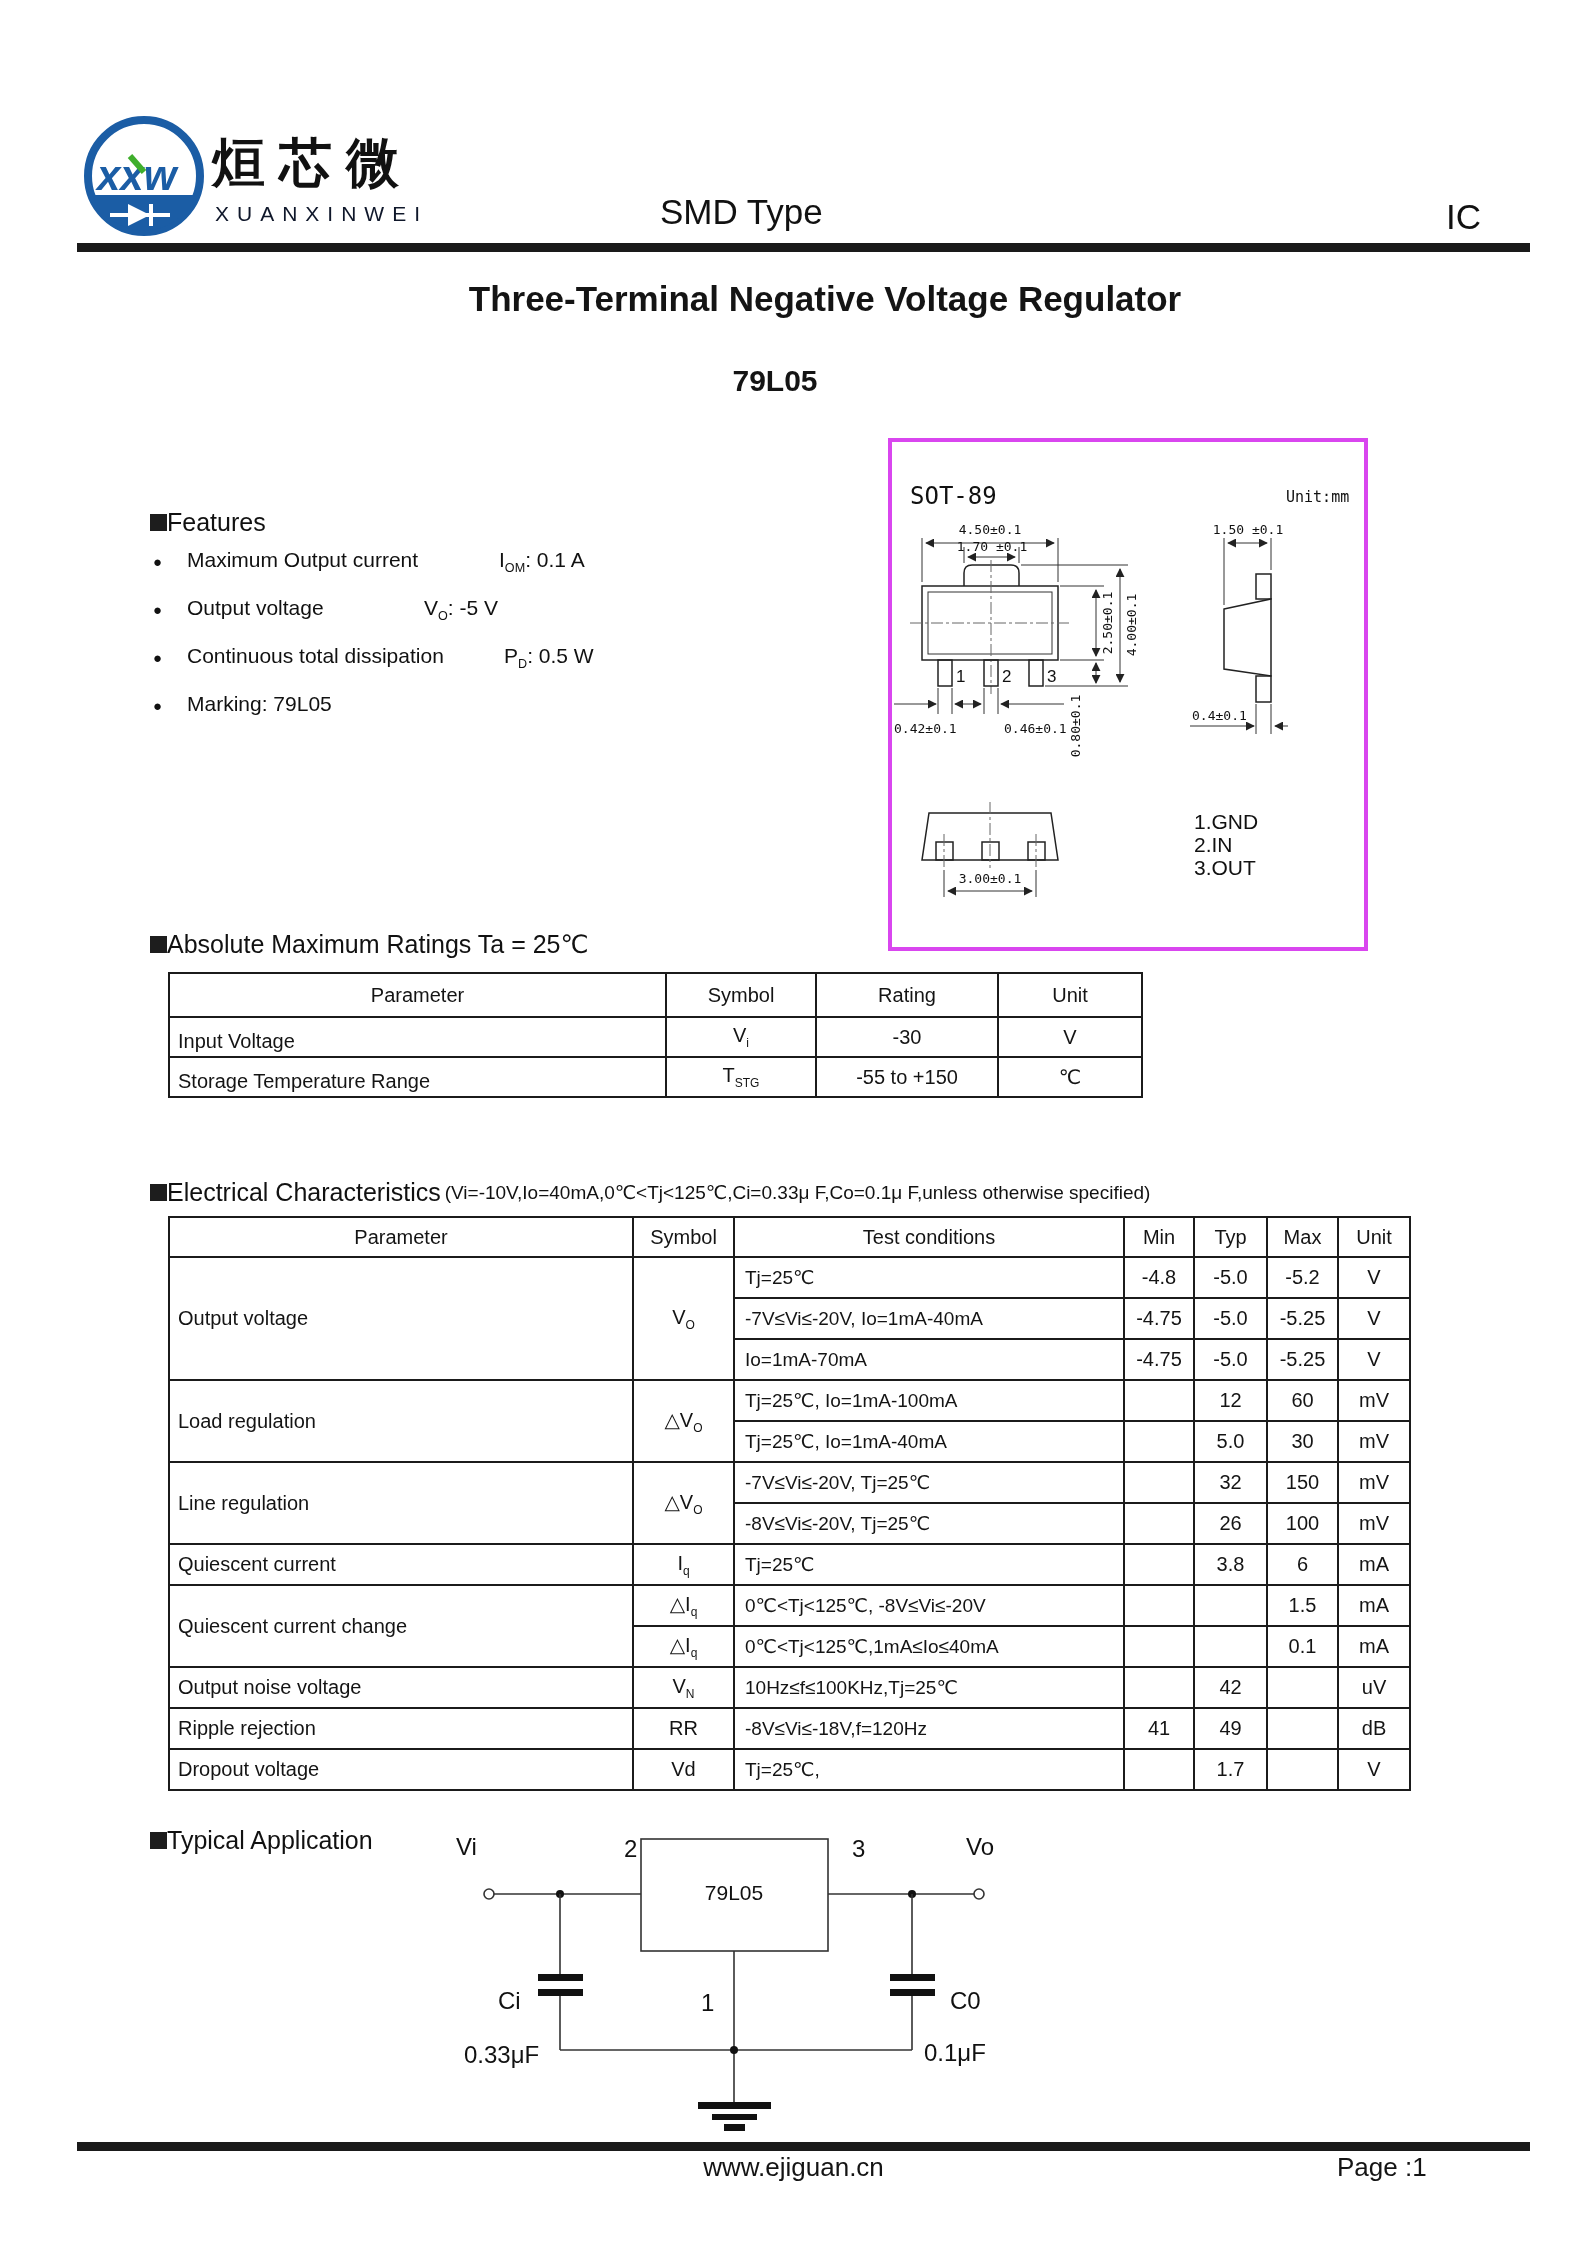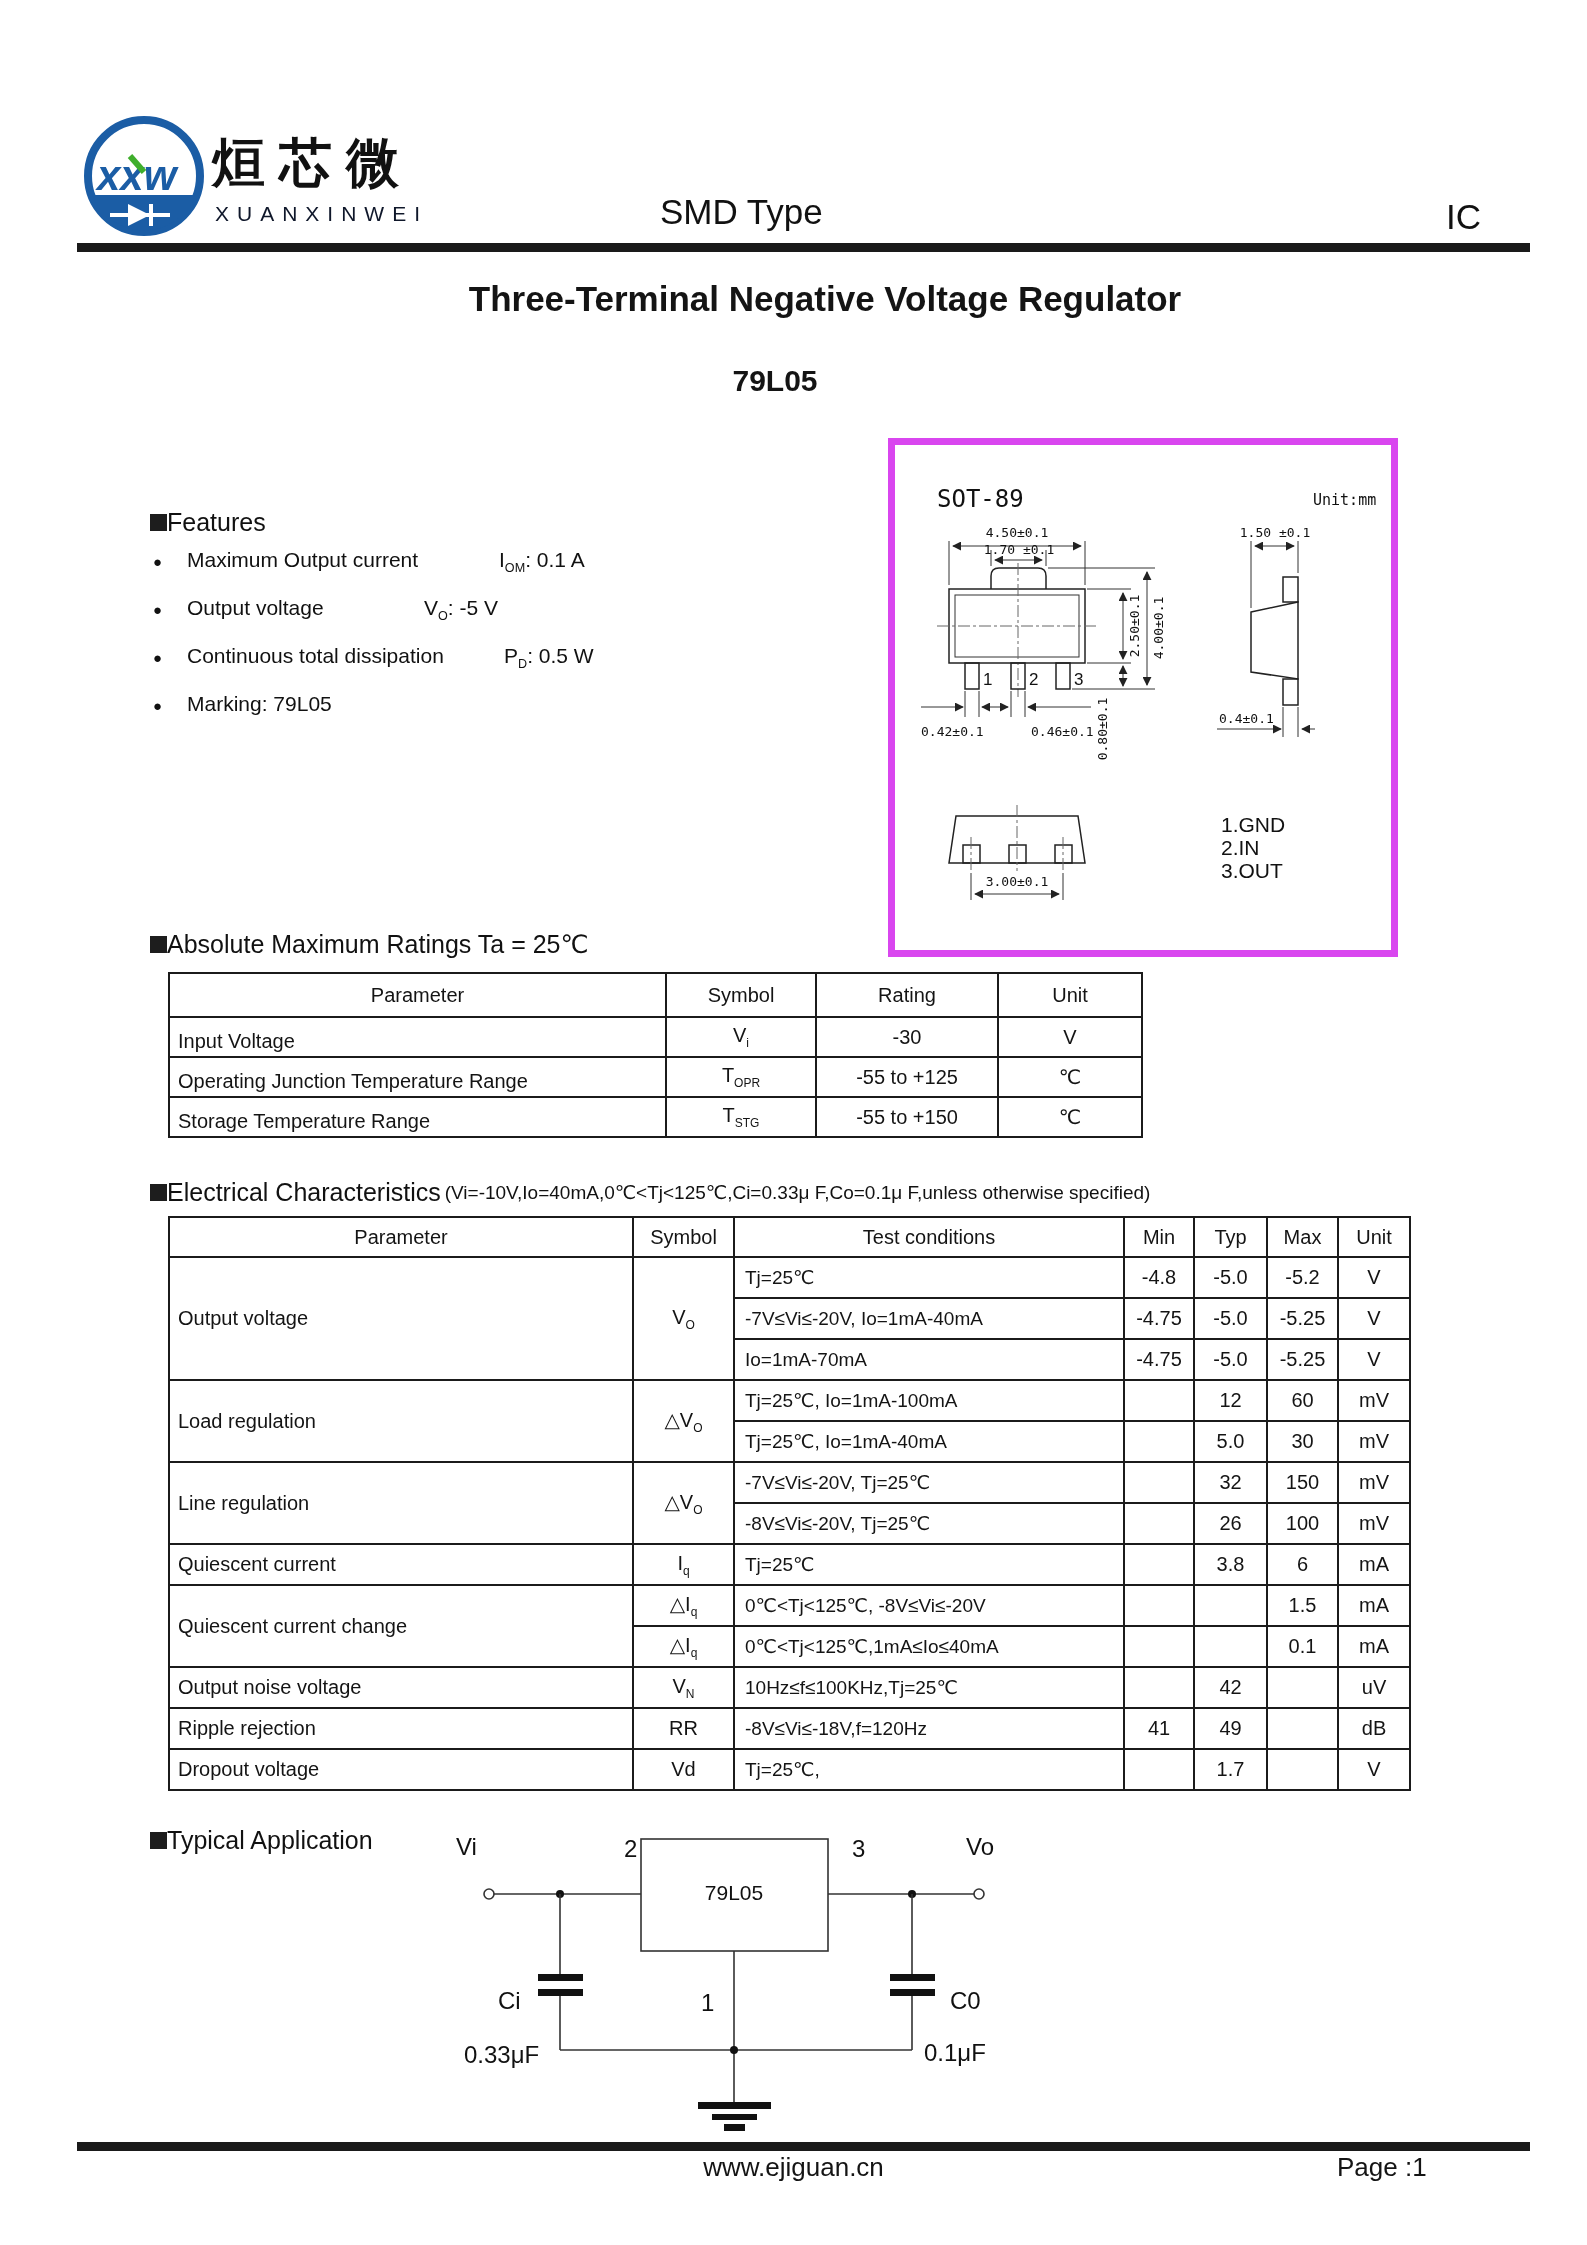--- a/index.html
+++ b/index.html
@@ -10,21 +10,21 @@
   
   .brand-cn{position:absolute;left:212px;top:128px;font-size:53px;font-weight:bold;letter-spacing:14px;color:#111;}
   .brand-en{position:absolute;left:215px;top:202px;font-size:21px;letter-spacing:8px;color:#0f172a;}
   .smd-type{position:absolute;left:660px;top:192px;font-size:35px;color:#111;}
   .ic-label{position:absolute;left:1446px;top:197px;font-size:35px;color:#111;}
   .rule{position:absolute;left:77px;width:1453px;height:9px;background:#1a1a1a;}
   .doc-title{position:absolute;left:380px;top:279px;width:890px;text-align:center;font-size:35px;font-weight:bold;}
   .part-no{position:absolute;left:380px;top:364px;width:790px;text-align:center;font-size:30px;font-weight:bold;}
 
   
-  .pkg-box{position:absolute;left:888px;top:438px;width:472px;height:505px;border:7px solid #d946ef;padding-left:24px;}
+  .pkg-box{position:absolute;left:888px;top:438px;width:472px;height:505px;border:4px solid #d946ef;}
 
   
   .sec-h{position:absolute;display:flex;align-items:center;font-size:25px;color:#111;white-space:nowrap;}
   .sq{width:17px;height:17px;background:#1d1d1d;flex:0 0 auto;}
   .sec-note{font-size:19px;margin-left:4px;}
 
   
   .features-list{position:absolute;left:153px;top:548px;width:760px;}
   .f-item{display:flex;align-items:baseline;height:48px;font-size:21px;color:#111;}
   .f-bullet{width:34px;font-size:15px;}
@@ -229,26 +229,20 @@
           <th>Rating</th>
           <th>Unit</th>
         </tr>
         <tr>
           <td class="plb">Input Voltage</td>
           <td class="sym-cell"><span>V</span><sub>i</sub></td>
           <td>-30</td>
           <td>V</td>
         </tr>
         <tr>
-          <td class="plb">Operating Junction Temperature Range</td>
-          <td class="sym-cell"><span>T</span><sub>OPR</sub></td>
-          <td>-55 to +125</td>
-          <td>℃</td>
-        </tr>
-        <tr>
           <td class="plb">Storage Temperature Range</td>
           <td class="sym-cell"><span>T</span><sub>STG</sub></td>
           <td>-55 to +150</td>
           <td>℃</td>
         </tr>
       </tbody>
   </table>
 
   <div class="sec-h" style="left:150px;top:1178px">
     <span class="sq"></span>

